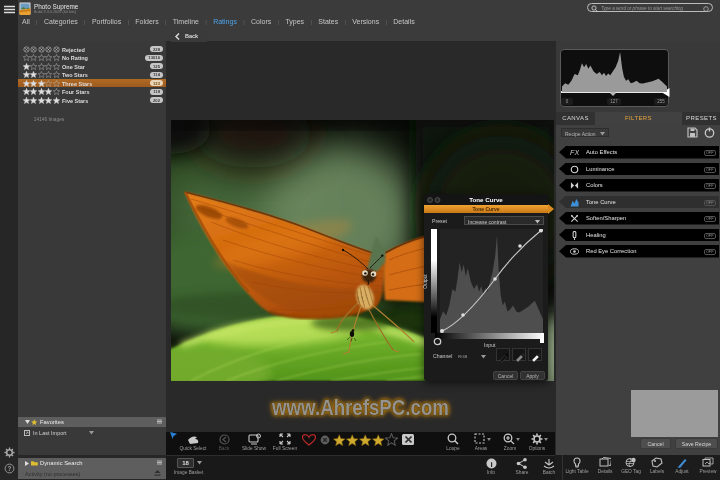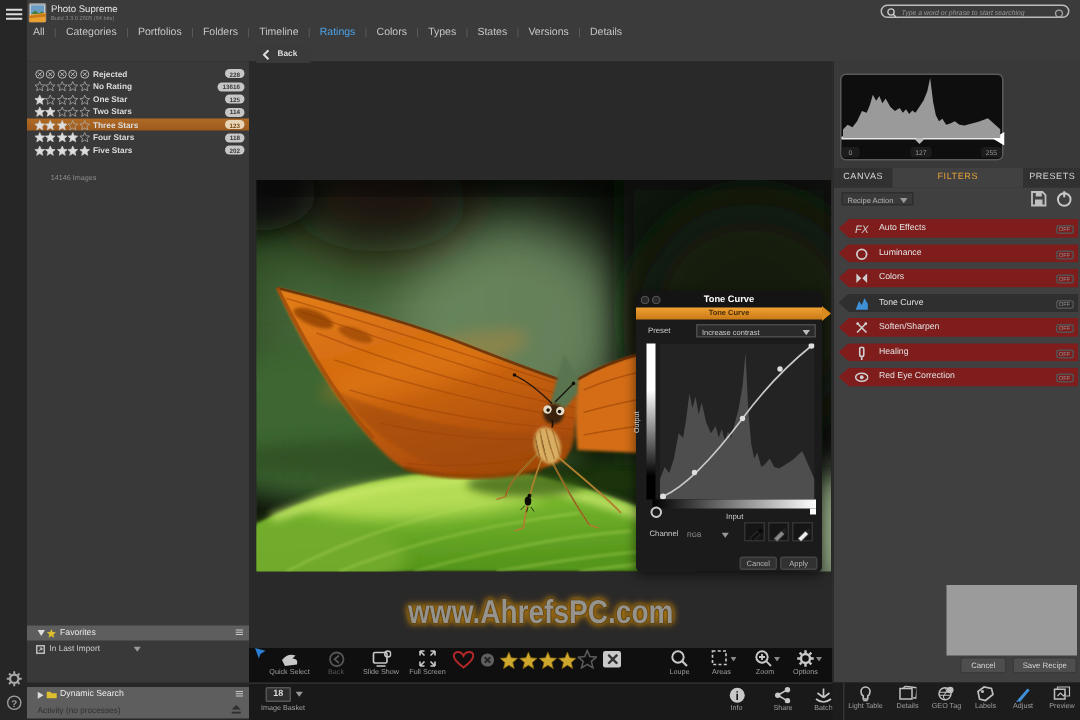--- a/index.html
+++ b/index.html
@@ -36,21 +36,21 @@
 #toolbar1{left:166px;top:432px;width:391px;height:23px;background:#0f0f0f;}
 #toolbar2{left:166px;top:455px;width:391px;height:25px;background:#191919;border-top:1px solid #2e2e2e;}
 .tblbl{position:absolute;font-size:4.8px;color:#9f9f9f;white-space:nowrap;transform:translateX(-50%);}
 
 #rightpanel{left:555px;top:41px;width:165px;height:414px;background:#404040;border-left:1px solid #2a2a2a;}
 #rptop{position:absolute;left:0;top:0;width:165px;height:71px;background:#393939;}
 #histobox{position:absolute;left:4px;top:8px;width:109px;height:58px;background:#0e0e0e;border:1px solid #5a5a5a;border-radius:4px;}
 #rtabs{position:absolute;left:0px;top:71px;width:165px;height:13px;background:#313131;font-size:6px;}
 .rtab{position:absolute;top:0;height:13px;text-align:center;color:#d8d8d8;letter-spacing:0.4px;line-height:13px;}
 #recipe{position:absolute;left:5px;top:87px;width:48px;height:9px;background:#3a3a3a;border:1px solid #2e2e2e;color:#b5b5b5;font-size:5px;}
-.frow{position:absolute;left:3px;width:160px;height:12.5px;background:#7f1d1d;color:#e2e2e2;font-size:5.8px;clip-path:polygon(7px 0,100% 0,100% 100%,7px 100%,0 50%);}
+.frow{position:absolute;left:3px;width:160px;height:12.5px;background:#000000;color:#e2e2e2;font-size:5.8px;clip-path:polygon(7px 0,100% 0,100% 100%,7px 100%,0 50%);}
 .frow .fl{position:absolute;left:27px;top:3.2px;}
 .frow .off{position:absolute;right:3.5px;top:4px;font-size:3.8px;color:#909090;border:1px solid #525252;border-radius:2px;padding:0 1px;}
 .frow .fic{position:absolute;left:11px;top:2px;width:9px;height:9px;}
 #graybox{position:absolute;left:75px;top:349px;width:87px;height:47px;background:#9b9b9b;}
 .pbtn{position:absolute;top:397px;height:11px;background:#4e4e4e;border:1px solid #3a3a3a;border-radius:2px;color:#d5d5d5;font-size:5.2px;text-align:center;line-height:10px;}
 
 #rbot{left:555px;top:455px;width:165px;height:25px;background:#1c1c1c;}
 
 #dlg{left:424px;top:194px;width:124px;height:187px;background:#1b1b1b;border-radius:3px;box-shadow:0 2px 8px rgba(0,0,0,0.6);}
 #dlgtitle{position:absolute;left:0;top:0;width:124px;height:11px;background:#141414;border-radius:3px 3px 0 0;color:#fff;font-size:6.2px;font-weight:bold;text-align:center;line-height:11px;}

